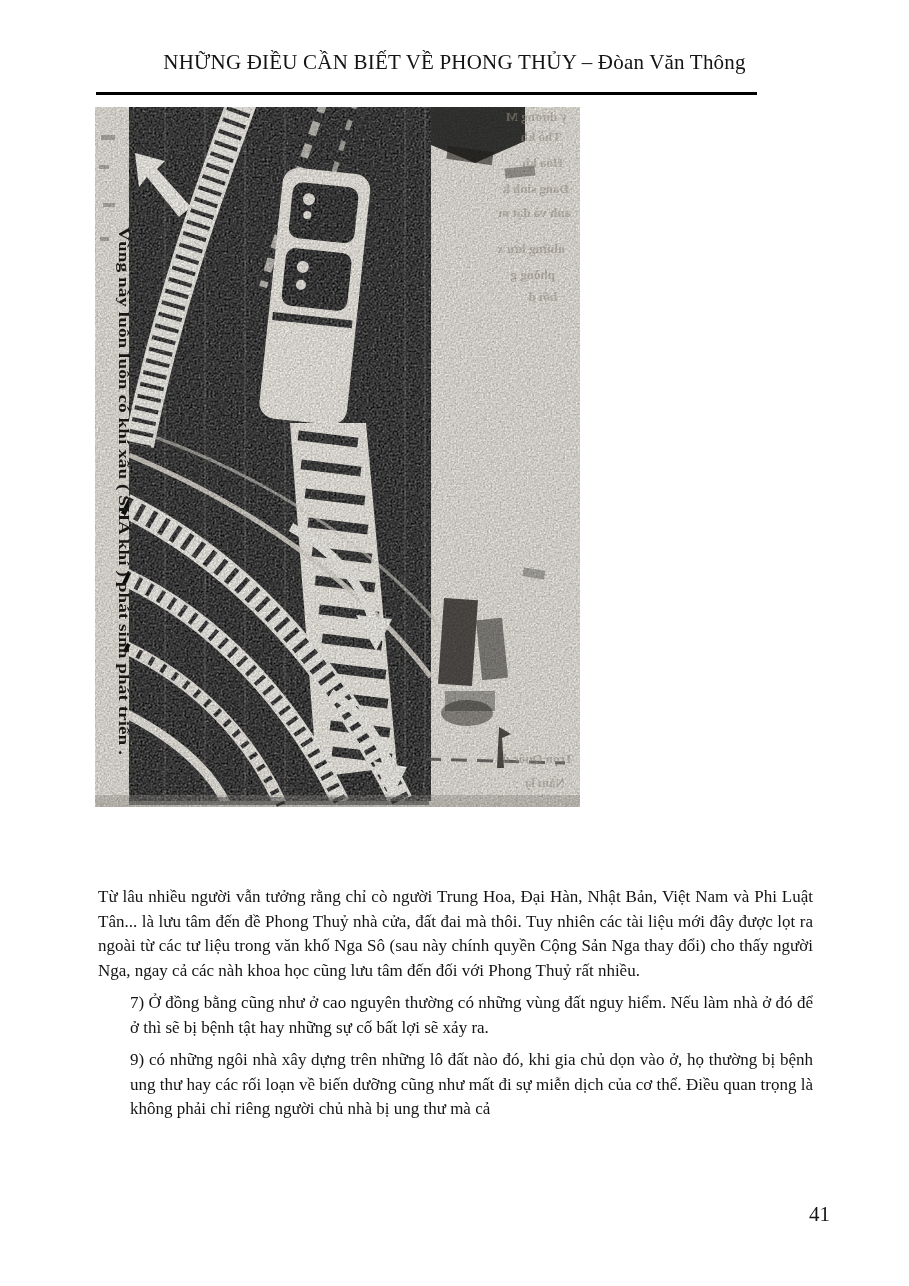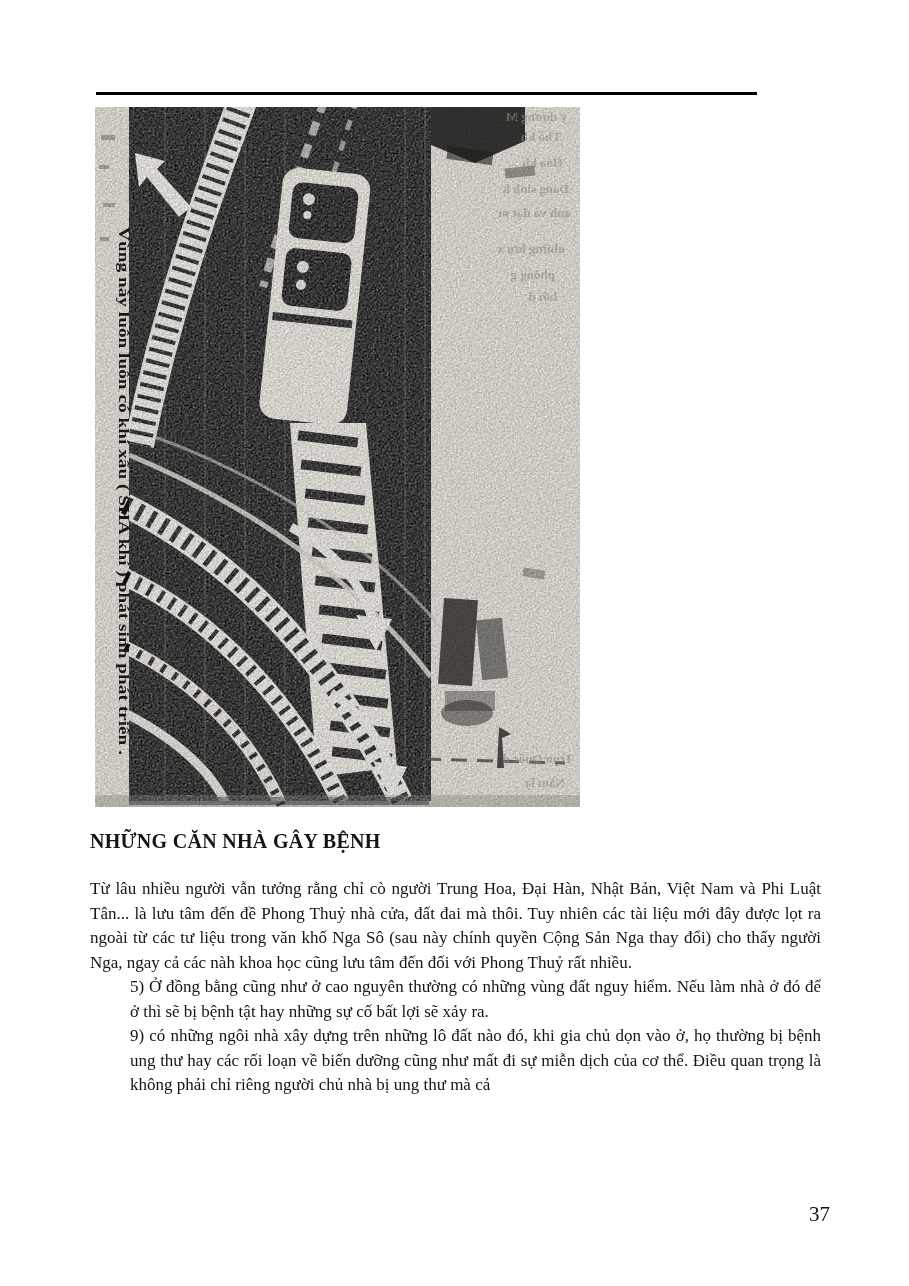--- a/index.html
+++ b/index.html
@@ -9,31 +9,34 @@
     font-family:"Liberation Serif", serif; color:#141414;
   }
   .header { position:absolute; top:50px; left:0; width:909px; text-align:center;
             font-size:21px; letter-spacing:0.2px; white-space:nowrap; }
   .header-rule { position:absolute; top:92px; left:96px; width:661px; height:3px; background:#000; }
   figure.scan { position:absolute; top:107px; left:95px; width:485px; height:700px; margin:0; }
   h2.section-heading { position:absolute; top:830px; left:90px; margin:0;
         font-size:20px; font-weight:bold; letter-spacing:0.3px; }
   .body-text { position:absolute; top:877px; left:90px; width:731px;
         font-size:17px; line-height:24.5px; text-align:justify; }
-  .body-text p { margin:0; }
+  .body-text p { margin:8px; }
   .body-text p.indent { text-indent:42px; }
   .body-text p.listitem { margin-left:40px; }
   .page-number { position:absolute; top:1202px; left:730px; width:100px;
         text-align:right; font-size:21px; }
 </style>
 </head>
 <body>
 
 <div class="page">
 
+  <div class="header">
+    <span>NHỮNG ĐIỀU CẦN BIẾT VỀ PHONG THỦY – Đòan Văn Thông</span>
+  </div>
   <div class="header-rule"></div>
 
   <figure class="scan">
     <svg width="485" height="700" viewBox="0 0 485 700" xmlns="http://www.w3.org/2000/svg">
       <defs>
         <filter id="gblack" x="0%" y="0%" width="100%" height="100%">
           <feTurbulence type="fractalNoise" baseFrequency="0.55" numOctaves="2" stitchTiles="stitch"></feTurbulence>
           <feColorMatrix type="matrix" values="0 0 0 0 0  0 0 0 0 0  0 0 0 0 0  0.9 0.9 0.9 0 -0.9"></feColorMatrix>
         </filter>
         <filter id="gwhite" x="0%" y="0%" width="100%" height="100%">
@@ -144,23 +147,22 @@
         <text transform="translate(470 680) scale(-1 1)">Năm lạ</text>
       </g>
 
       <text transform="translate(24 120) rotate(90)" font-family="Liberation Serif, serif" font-size="14.5" font-weight="bold" fill="#1b1916" textLength="528" lengthAdjust="spacingAndGlyphs">Vùng này luôn luôn có khí xấu ( SHA khí ) phát sinh phát triển .</text>
 
       <rect x="34" y="0" width="302" height="694" filter="url(#gwhite)" opacity="0.5"></rect>
       <rect width="485" height="700" filter="url(#gblack)" opacity="0.28"></rect>
     </svg>
   </figure>
 
-  <h2 class="section-heading">NHỮNG CĂN NHÀ GÂY BỆNH</h2>
 
   <div class="body-text">
     <p>Từ lâu nhiều người vẫn tưởng rằng chỉ cò người Trung Hoa, Đại Hàn, Nhật Bản, Việt Nam và Phi Luật Tân... là lưu tâm đến đề Phong Thuỷ nhà cửa, đất đai mà thôi. Tuy nhiên các tài liệu mới đây được lọt ra ngoài từ các tư liệu trong văn khố Nga Sô (sau này chính quyền Cộng Sản Nga thay đổi) cho thấy người Nga, ngay cả các nàh khoa học cũng lưu tâm đến đối với Phong Thuỷ rất nhiều.</p>
-    <p class="listitem">5) Ở đồng bằng cũng như ở cao nguyên thường có những vùng đất nguy hiểm. Nếu làm nhà ở đó để ở thì sẽ bị bệnh tật hay những sự cố bất lợi sẽ xảy ra.</p>
+    <p class="listitem">7) Ở đồng bằng cũng như ở cao nguyên thường có những vùng đất nguy hiểm. Nếu làm nhà ở đó để ở thì sẽ bị bệnh tật hay những sự cố bất lợi sẽ xảy ra.</p>
     <p class="listitem">9) có những ngôi nhà xây dựng trên những lô đất nào đó, khi gia chủ dọn vào ở, họ thường bị bệnh ung thư hay các rối loạn về biến dưỡng cũng như mất đi sự miễn dịch của cơ thể. Điều quan trọng là không phải chỉ riêng người chủ nhà bị ung thư mà cả</p>
   </div>
 
-  <div class="page-number">37</div>
+  <div class="page-number">41</div>
 
 </div>
 
 </body></html>

